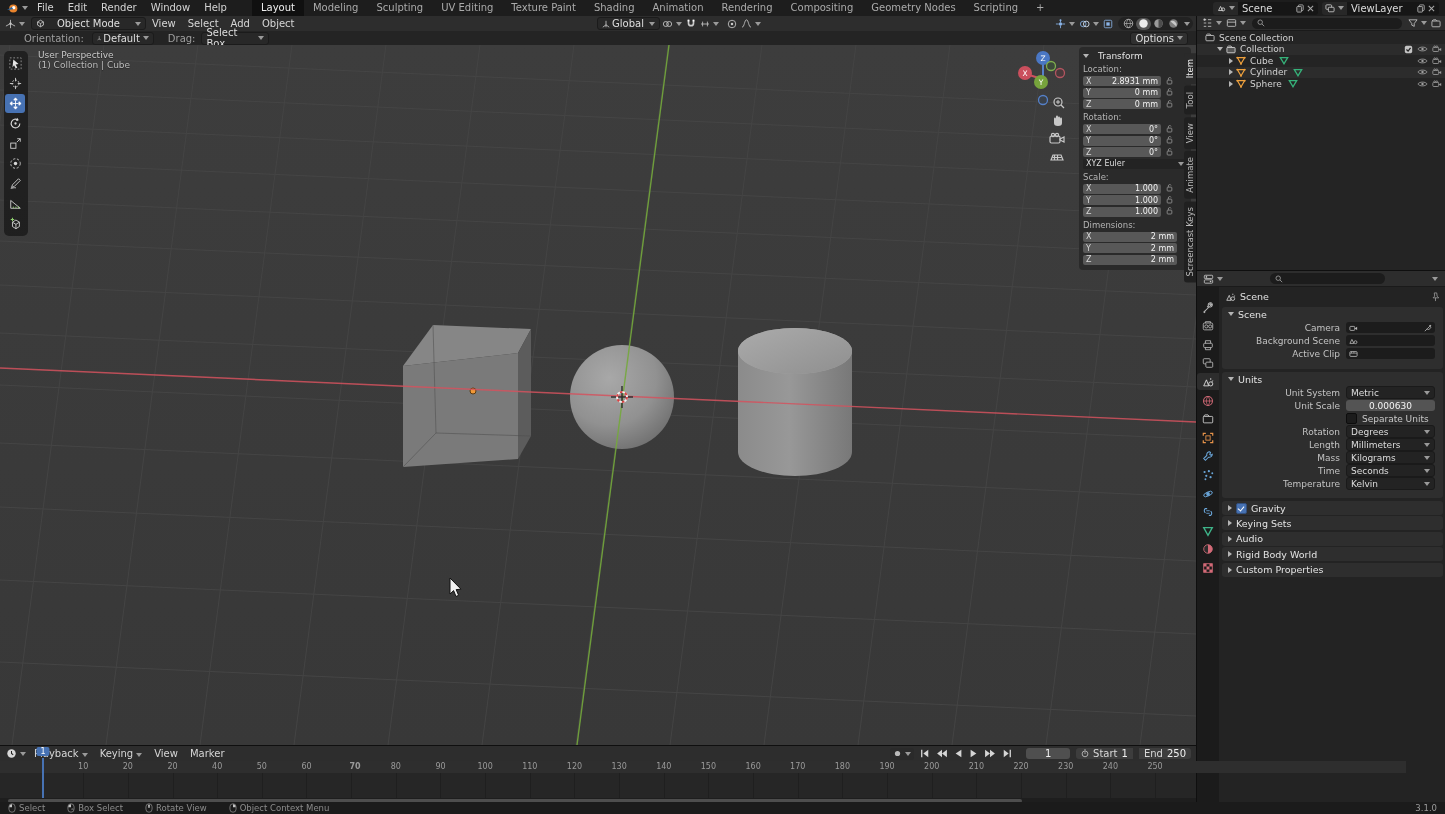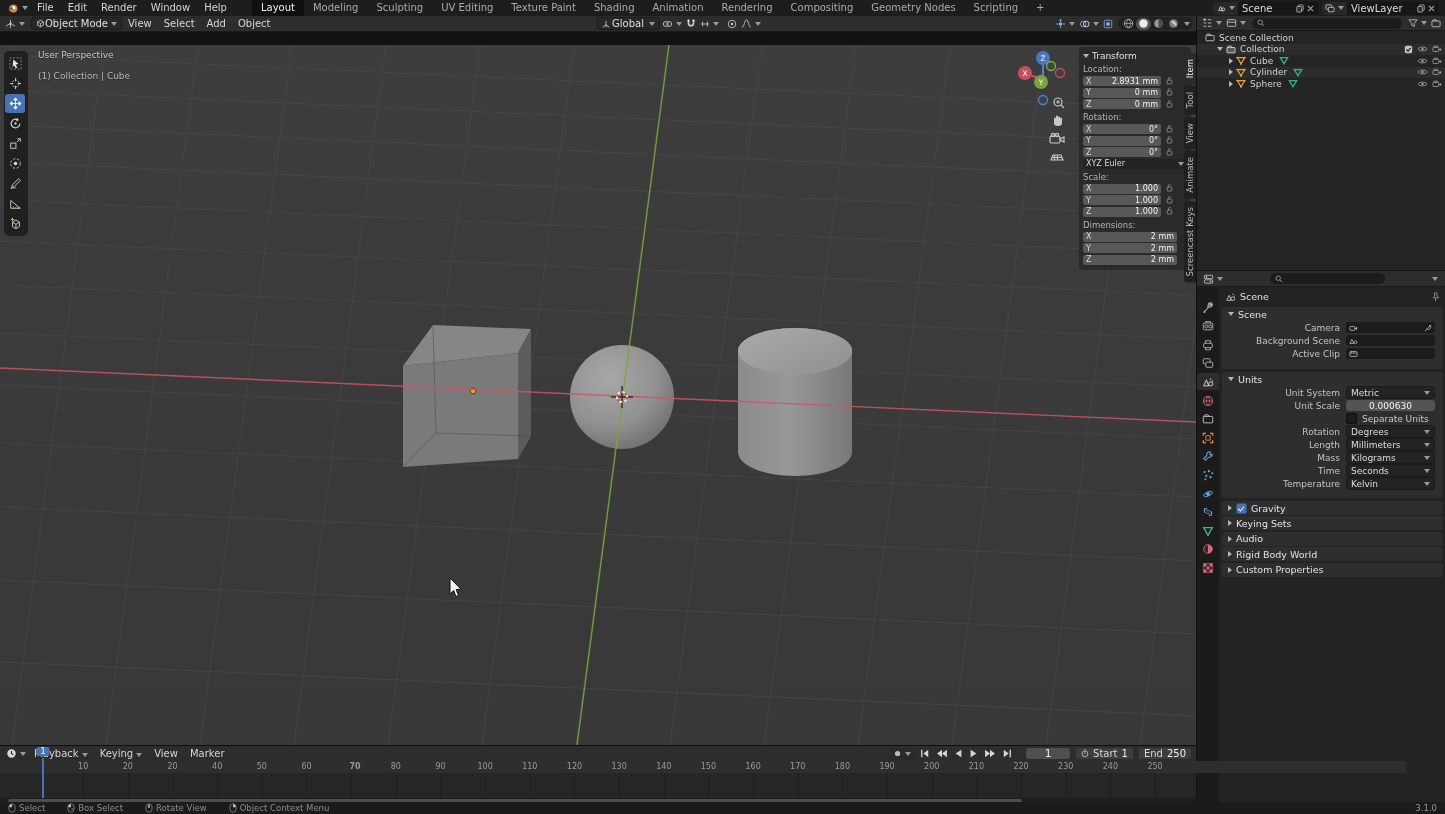--- a/index.html
+++ b/index.html
@@ -27,21 +27,21 @@
   
   #viewport{left:0;top:45px;width:1196px;height:700px;background:linear-gradient(#3d3d3d,#383838);overflow:hidden;}
   #vp-svg{position:absolute;left:0;top:0;}
   .vp-text{position:absolute;color:#c9c9c9;font-size:9px;text-shadow:0 1px 1px rgba(0,0,0,.4);}
   
   #vtoolbar{position:absolute;left:4px;top:6px;width:22px;background:rgba(27,27,27,.85);border-radius:5px;padding:2px 1px;}
   .tool-btn{width:20px;height:19px;border-radius:3px;margin:1px 0;display:flex;align-items:center;justify-content:center;}
   .tool-btn.active{background:#4772b3;}
   
   #npanel{position:absolute;left:1079px;top:2px;width:104px;background:rgba(42,42,42,.96);border-radius:4px;padding:3px 4px 4px;}
-  .np-title{color:#e2e2e2;font-size:9px;display:flex;align-items:center;gap:3px;margin:1px 0 3px;}
+  .np-title{color:#e2e2e2;font-size:9px;display:flex;align-items:center;gap:9px;margin:1px 0 3px;}
   .np-label{color:#b4b4b4;font-size:8.5px;margin:3px 0 2px;}
   .np-row{display:flex;align-items:center;height:10px;margin-bottom:1.5px;}
   .np-field{background:#585858;border-radius:2px;height:10px;flex:none;display:flex;align-items:center;font-size:8px;color:#f2f2f2;padding:0 3px;}
   .np-axis{color:#d8d8d8;width:8px;}
   .np-val{flex:1;text-align:right;}
   .np-dd{background:#232323;border-radius:2px;height:10px;display:flex;align-items:center;font-size:8px;color:#dcdcdc;padding:0 3px;margin:1px 0 2px;}
   #ntabs{position:absolute;left:1184px;top:8px;width:13px;}
   .ntab{writing-mode:vertical-rl;transform:rotate(180deg);font-size:8.5px;color:#b9b9b9;background:#202020;padding:6px 1px;border-radius:0 3px 3px 0;margin-bottom:2px;text-align:center;}
   .ntab.active{background:#2a2a2a;color:#ededed;}
   
@@ -168,21 +168,21 @@
           <path d="M6.5 1v10M1 8.5l5.5-3 5.5 3" stroke="#c9c9c9" fill="none"></path>
           <circle cx="6.5" cy="5.5" r="1.4" fill="#c9c9c9"></circle>
         </svg>
         <span class="cv"></span>
     </span>
     <span class="dd" style="margin-left:4px">
       <svg width="9" height="9" viewBox="0 0 11 11">
           <path d="M2 3.5L5.5 1.5 9 3.5v4L5.5 9.5 2 7.5z" fill="none" stroke="#d8d8d8"></path>
           <path d="M2 3.5l3.5 2 3.5-2M5.5 5.5v4" fill="none" stroke="#d8d8d8" stroke-width=".8"></path>
         </svg>
-      <span style="margin:0 0">Object Mode</span>
+      <span style="margin:0 12px">Object Mode</span>
         <span class="cv"></span>
     </span>
     <span id="vh-menus" class="row">
         <span class="hdr-menu">View</span>
         <span class="hdr-menu">Select</span>
         <span class="hdr-menu">Add</span>
         <span class="hdr-menu">Object</span>
       </span>
     <span style="flex:1"></span>
     <span class="dd">
@@ -266,20 +266,40 @@
       <span class="icon-btn">
           <svg width="11" height="11" viewBox="0 0 13 13">
             <circle cx="6.5" cy="6.5" r="5" fill="#7e7e7e"></circle>
             <path d="M3 4a5 5 0 0 1 7 6" fill="#c9c9c9"></path>
           </svg>
         </span>
       <span class="cv"></span>
     </span>
   </div>
 
+  <div id="toolsettings" class="abs">
+    <span class="lbl" style="margin-left:24px">Orientation:</span>
+    <span class="dd" style="margin-left:8px;width:52px">
+      <svg width="7" height="8" viewBox="0 0 9 10">
+          <path d="M4.5 1v8M1 9l3.5-2.5L8 9" stroke="#cfcfcf" fill="none"></path>
+        </svg>
+      <span style="flex:1;margin-left:2px">Default</span>
+        <span class="cv"></span>
+    </span>
+    <span class="lbl" style="margin-left:14px">Drag:</span>
+    <span class="dd" style="margin-left:6px;width:58px">
+      <span style="flex:1">Select Box</span>
+        <span class="cv"></span>
+    </span>
+    <span style="flex:1"></span>
+    <span class="dd" style="margin-right:8px;background:#303030">
+      <span>Options</span>
+        <span class="cv"></span>
+    </span>
+  </div>
 
   <div id="viewport" class="abs">
     <svg id="vp-svg" width="1196" height="700">
       <g id="grid">
           <line x1="0" y1="10" x2="1196" y2="64" stroke="#454545" stroke-width="1"></line>
           <line x1="0" y1="45" x2="1196" y2="99" stroke="#454545" stroke-width="1"></line>
           <line x1="0" y1="80" x2="1196" y2="134" stroke="#454545" stroke-width="1"></line>
           <line x1="0" y1="117" x2="1196" y2="171" stroke="#454545" stroke-width="1"></line>
           <line x1="0" y1="155" x2="1196" y2="209" stroke="#454545" stroke-width="1"></line>
           <line x1="0" y1="196" x2="1196" y2="250" stroke="#454545" stroke-width="1"></line>
@@ -389,21 +409,21 @@
             <stop offset="1" stop-color="#787878"></stop>
           </linearGradient>
         <linearGradient id="cylTop" x1="0" y1="0" x2="1" y2="1">
             <stop offset="0" stop-color="#ababab"></stop>
             <stop offset="1" stop-color="#8f8f8f"></stop>
           </linearGradient>
       </defs>
     </svg>
 
     <div class="vp-text" style="left:38px;top:5px">User Perspective</div>
-    <div class="vp-text" style="left:38px;top:26px;color:#b9b9b9">(1) Collection | Cube</div>
+    <div class="vp-text" style="left:38px;top:15px;color:#b9b9b9">(1) Collection | Cube</div>
 
     <div id="vtoolbar">
         <div class="tool-btn">
           <svg width="13" height="13" viewBox="0 0 15 15">
             <rect x="1" y="1" width="13" height="13" fill="none" stroke="#9a9a9a" stroke-dasharray="2 2"></rect>
             <path d="M5 3l6 5-3.4.6 2 3.6-1.8 1-2-3.8L4 12z" fill="#e8e8e8"></path>
           </svg>
         </div>
         <div class="tool-btn">
           <svg width="13" height="13" viewBox="0 0 15 15">

